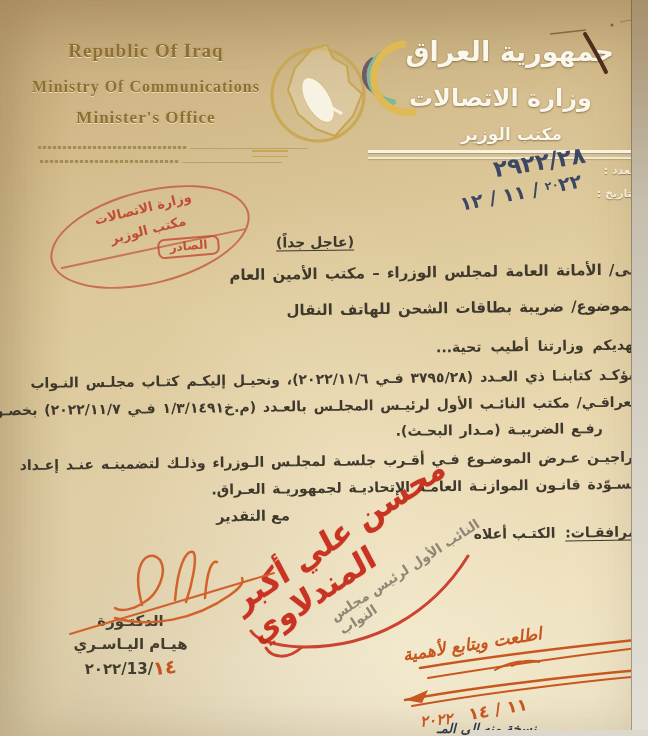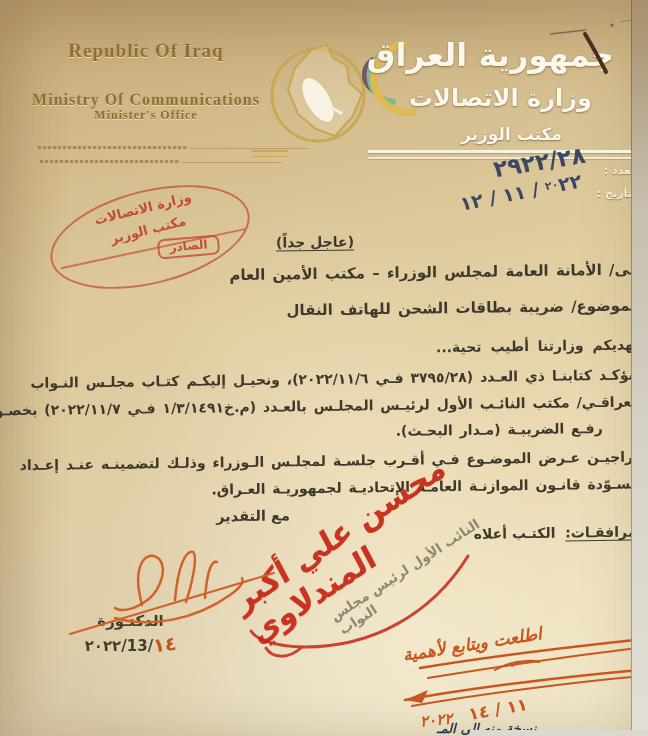--- a/index.html
+++ b/index.html
@@ -58,40 +58,40 @@
   .edge-bottom{position:absolute;left:470px;top:730px;width:178px;height:6px;background:#dcd8cd;}
   svg{display:block;}
 </style>
 </head>
 <body>
 
 <div class="page">
   <div class="paper"></div>
 
   <div class="abs gold" style="left:30px;top:40px;width:232px;text-align:center;font-size:19px;">Republic Of Iraq</div>
-  <div class="abs gold" style="left:18px;top:78px;width:256px;text-align:center;font-size:16px;margin-top:13px;">Ministry Of Communications</div>
-  <div class="abs gold" style="left:30px;top:108px;width:232px;text-align:center;font-size:12px;">Minister's Office</div>
+  <div class="abs gold" style="left:18px;top:78px;width:256px;text-align:center;font-size:16px;">Ministry Of Communications</div>
+  <div class="abs gold" style="left:30px;top:108px;width:232px;text-align:center;font-size:17px;">Minister's Office</div>
   <div class="abs microline" style="left:38px;top:146px;width:150px;"></div>
   <div class="abs thinrule" style="left:190px;top:148px;width:118px;"></div>
   <div class="abs microline" style="left:40px;top:160px;width:140px;"></div>
   <div class="abs thinrule" style="left:182px;top:162px;width:100px;"></div>
 
   <svg class="abs" style="left:250px;top:28px;" width="195" height="140" viewBox="0 0 195 140">
     <circle cx="68" cy="67" r="46" fill="none" stroke="#c8a550" stroke-width="3" opacity="0.9"></circle>
     <path d="M62,21 L77,17 L83,30 L97,38 L99,54 L112,66 L103,88 L85,108 L66,101 L48,86 L38,62 L45,40 Z" fill="rgba(250,244,228,0.22)" stroke="#c8a550" stroke-width="2"></path>
     <g transform="rotate(-30 68 72)">
       <ellipse cx="68" cy="72" rx="12" ry="25" fill="#f7f2e2" stroke="#d8c08a" stroke-width="1"></ellipse>
       <line x1="68" y1="72" x2="82" y2="96" stroke="#f7f2e2" stroke-width="3"></line>
     </g>
     <path d="M127,64 A18,18 0 0 1 122,32" fill="none" stroke="#6e5a68" stroke-width="5" stroke-linecap="round"></path>
     <path d="M143,74 A26,26 0 0 1 136,24" fill="none" stroke="#7cb89b" stroke-width="6" stroke-linecap="round"></path>
     <path d="M163,84 A34,34 0 0 1 153,16" fill="none" stroke="#dfb953" stroke-width="7" stroke-linecap="round"></path>
   </svg>
 
-  <div class="abs ar foil" style="right:34px;top:36px;font-size:32px;">جمهورية العراق</div>
+  <div class="abs ar foil" style="right:34px;top:36px;font-size:27px;">جمهورية العراق</div>
   <div class="abs ar foil" style="right:56px;top:84px;font-size:24px;">وزارة الاتصالات</div>
   <div class="abs ar foil" style="right:86px;top:124px;font-size:17px;">مكتب الوزير</div>
 
   <div class="abs goldrule" style="left:252px;top:150px;width:36px;height:2px;"></div>
   <div class="abs goldrule" style="left:252px;top:156px;width:36px;height:1px;"></div>
   <div class="abs whiterule" style="left:368px;top:150px;width:274px;height:3px;"></div>
   <div class="abs whiterule" style="left:368px;top:157px;width:274px;height:1.5px;opacity:.8;"></div>
 
   <div class="abs ar reflabel" style="right:10px;top:164px;">العدد :</div>
   <div class="abs num handink" style="right:62px;top:149px;font-size:23px;transform:rotate(-9deg);">٢٩٢٢/٢٨</div>
@@ -125,20 +125,21 @@
     <div class="l para" style="right:12px;top:476px;">مسـوّدة قانـون الموازنـة العامـة الإتحاديـة لجمهوريـة العـراق.</div>
     <div class="l" style="right:362px;top:503px;font-size:14.5px;">مع التقدير</div>
     <div class="l" style="right:5px;top:524px;font-size:14px;"><span class="u">المرافقـات:</span>&nbsp;&nbsp;<span>الكتـب أعلاه</span></div>
   </div>
 
   <div class="red-sig">محسن علي أكبر المندلاوي</div>
   <div class="gray-title">النائب الأول لرئيس مجلس النواب</div>
 
   <div class="minister">
     <div>الدكتـورة</div>
+    <div>هيـام اليـاسـري</div>
     <div class="num" style="font-size:15px;"><span>٢٠٢٢/13/</span><span class="hand14">١٤</span></div>
   </div>
 
   <svg class="abs" style="left:0;top:0;pointer-events:none;" width="648" height="736" viewBox="0 0 648 736">
 
     <g stroke="#d2622b" stroke-width="2.5" fill="none" stroke-linecap="round">
       <path d="M142,605 C130,560 150,548 160,560 C168,572 158,595 143,603 C132,610 120,612 115,608"></path>
       <path d="M175,600 C178,565 186,550 193,552 C198,556 192,585 186,602"></path>
       <path d="M205,598 C207,570 212,560 217,562"></path>
       <path d="M115,618 C150,628 195,620 230,595 C240,588 244,582 242,578"></path>

